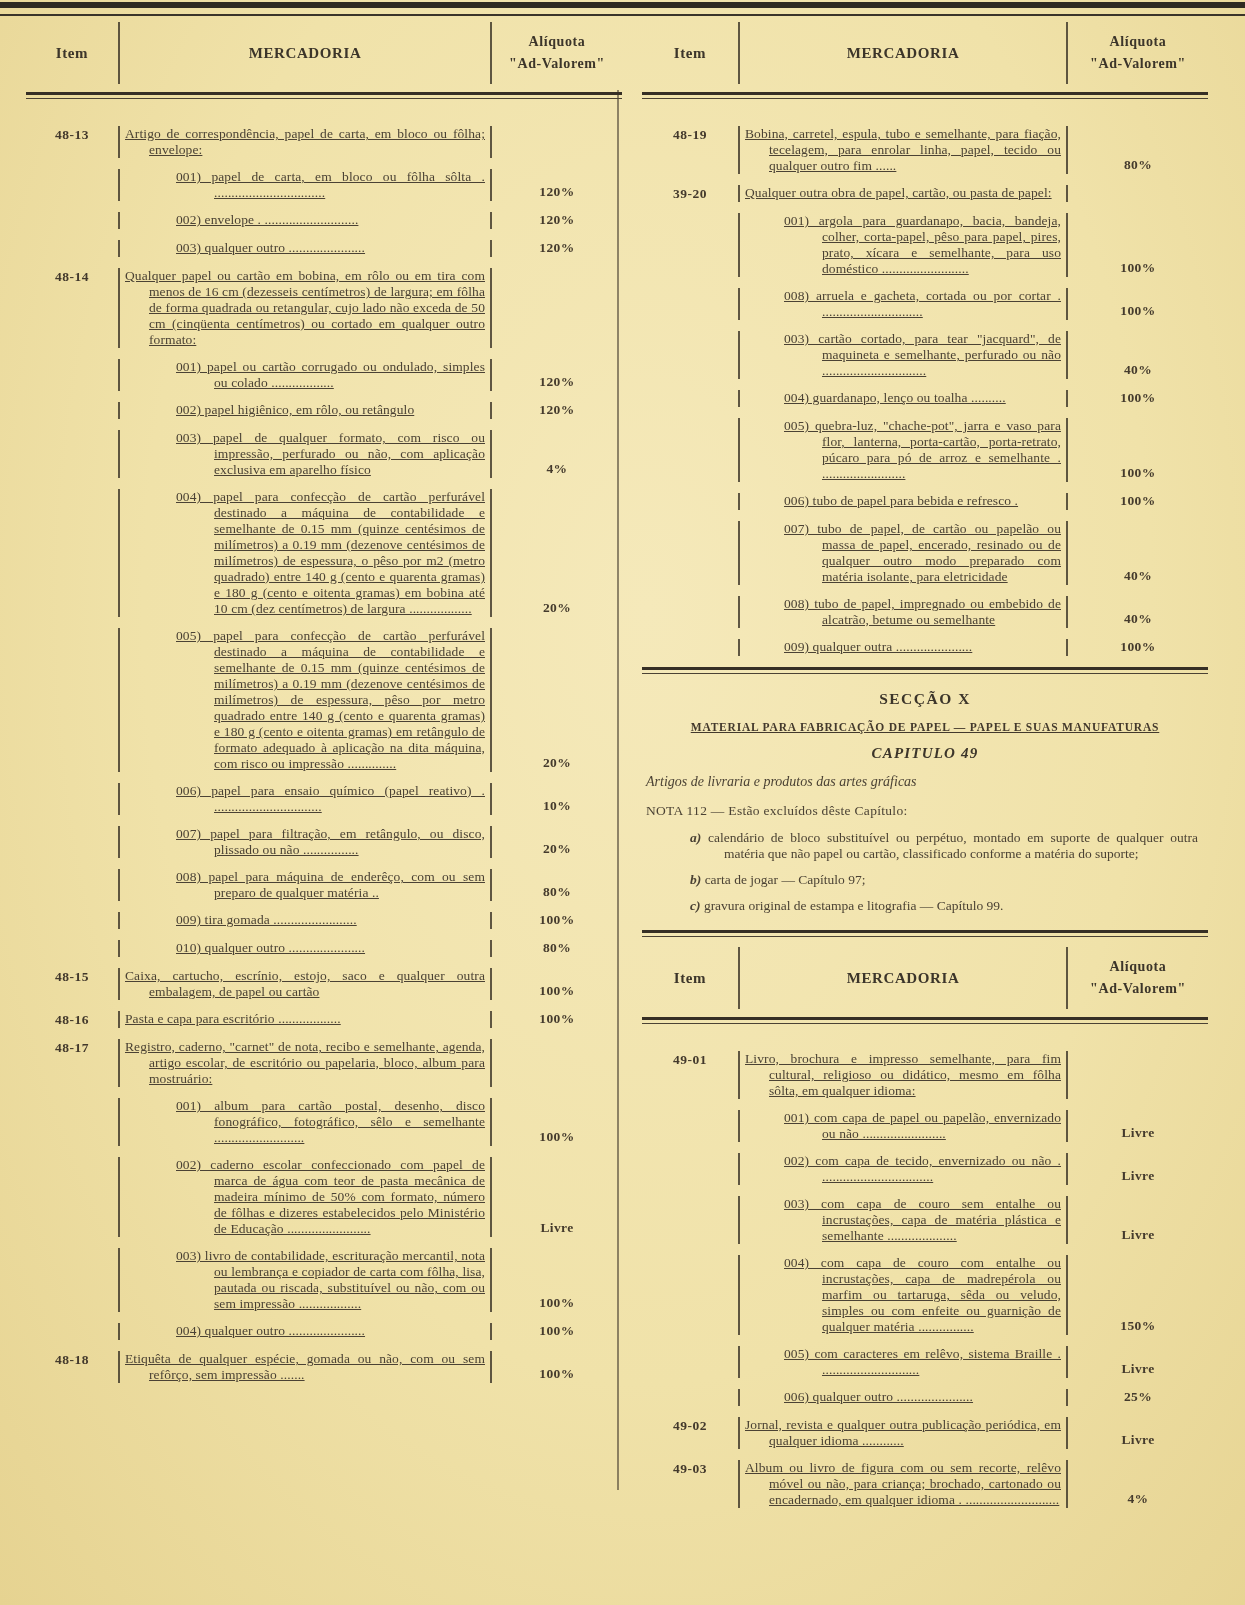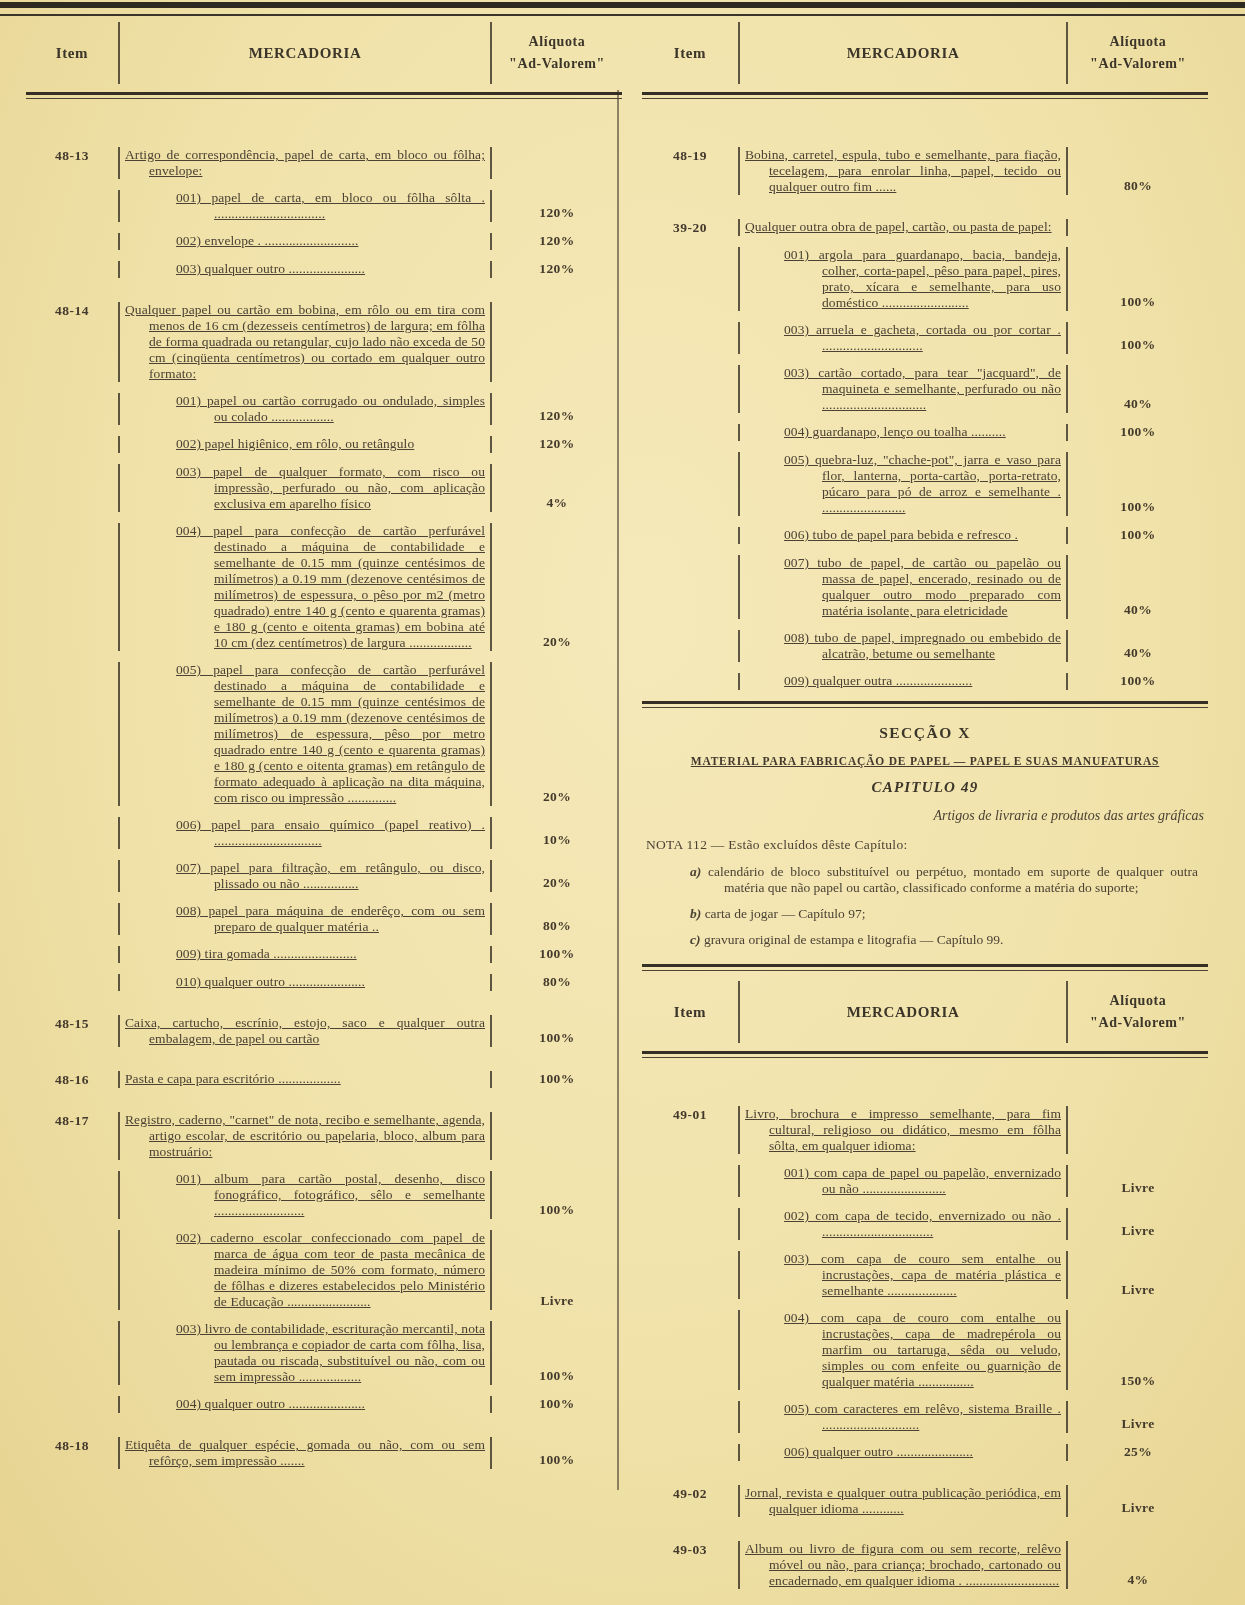--- a/index.html
+++ b/index.html
@@ -30,35 +30,35 @@
   .th{display:flex;align-items:center;justify-content:center;
       font-size:15px;font-weight:bold;color:#3c352a;letter-spacing:.6px;}
   .th-merc{border-left:2px solid rgba(58,50,38,.8);border-right:2px solid rgba(58,50,38,.8);text-align:center;}
   .th-rate{flex-direction:column;line-height:1.6;font-size:14px;}
   .rule-heavy{border-top:3px solid #362f25;border-bottom:1px solid #4b4234;height:3px;}
   .rule-heavy.short{margin-top:6px;}
 
   
   .rows{padding-top:24px;}
   .row{display:grid;grid-template-columns:var(--cols);margin-bottom:11px;}
-  .row.main{margin-top:24px;}
+  .row.main{margin-top:3px;}
   .item-cell{text-align:center;font-size:13.5px;font-weight:bold;letter-spacing:.5px;color:#43392c;padding-top:1px;}
   .desc-cell{border-left:2px solid rgba(58,50,38,.8);border-right:2px solid rgba(58,50,38,.8);text-decoration:underline;}
   .desc-text{font-size:13.5px;line-height:16px;text-align:justify;letter-spacing:.1px;}
   .desc-text.top{padding:0 5px 0 29px;text-indent:-24px;}
   .desc-text.sub{margin-left:56px;padding-right:5px;padding-left:38px;text-indent:-38px;}
   .table-rt .desc-text.sub{margin-left:44px;}
   .rate-cell{align-self:end;text-align:center;font-size:13.5px;font-weight:bold;color:#453b2d;padding-bottom:1px;letter-spacing:.4px;}
 
   
   .section-block{padding:16px 4px 6px;}
   .sec-title{text-align:center;font-size:15.5px;font-weight:bold;letter-spacing:1.5px;color:#3c352a;margin-bottom:13px;}
   .sec-material{text-align:center;font-size:11.5px;font-weight:bold;letter-spacing:.8px;color:#43392c;margin-bottom:12px;text-decoration:underline;}
   .sec-cap{text-align:center;font-size:15px;font-weight:bold;font-style:italic;letter-spacing:1.2px;color:#3c352a;margin-bottom:12px;}
-  .sec-sub{text-align:right;font-size:14px;font-style:italic;color:#4b4234;margin-bottom:13px;}
+  .sec-sub{text-align:left;font-size:14px;font-style:italic;color:#4b4234;margin-bottom:13px;}
   .nota-line{font-size:13.5px;letter-spacing:.3px;margin-bottom:11px;}
   .excl-item{font-size:13.5px;line-height:16px;text-align:justify;margin:0 6px 10px 44px;padding-left:34px;text-indent:-34px;}
   .excl-label{font-weight:bold;font-style:italic;}
 </style>
 </head>
 <body>
 
 <div class="page">
   <div class="page-top-rule"></div>
   <div class="gutter-rule"></div>
@@ -268,21 +268,21 @@
           <div class="row">
             <div class="cell item-cell"></div>
             <div class="cell desc-cell">
               <div class="desc-text sub">001) argola para guardanapo, bacia, bandeja, colher, corta-papel, pêso para papel, pires, prato, xícara e semelhante, para uso doméstico .........................</div>
             </div>
             <div class="cell rate-cell">100%</div>
           </div>
           <div class="row">
             <div class="cell item-cell"></div>
             <div class="cell desc-cell">
-              <div class="desc-text sub">003) arruela e gacheta, cortada ou por cortar . .............................</div>
+              <div class="desc-text sub">008) arruela e gacheta, cortada ou por cortar . .............................</div>
             </div>
             <div class="cell rate-cell">100%</div>
           </div>
           <div class="row">
             <div class="cell item-cell"></div>
             <div class="cell desc-cell">
               <div class="desc-text sub">003) cartão cortado, para tear "jacquard", de maquineta e semelhante, perfurado ou não ..............................</div>
             </div>
             <div class="cell rate-cell">40%</div>
           </div>

